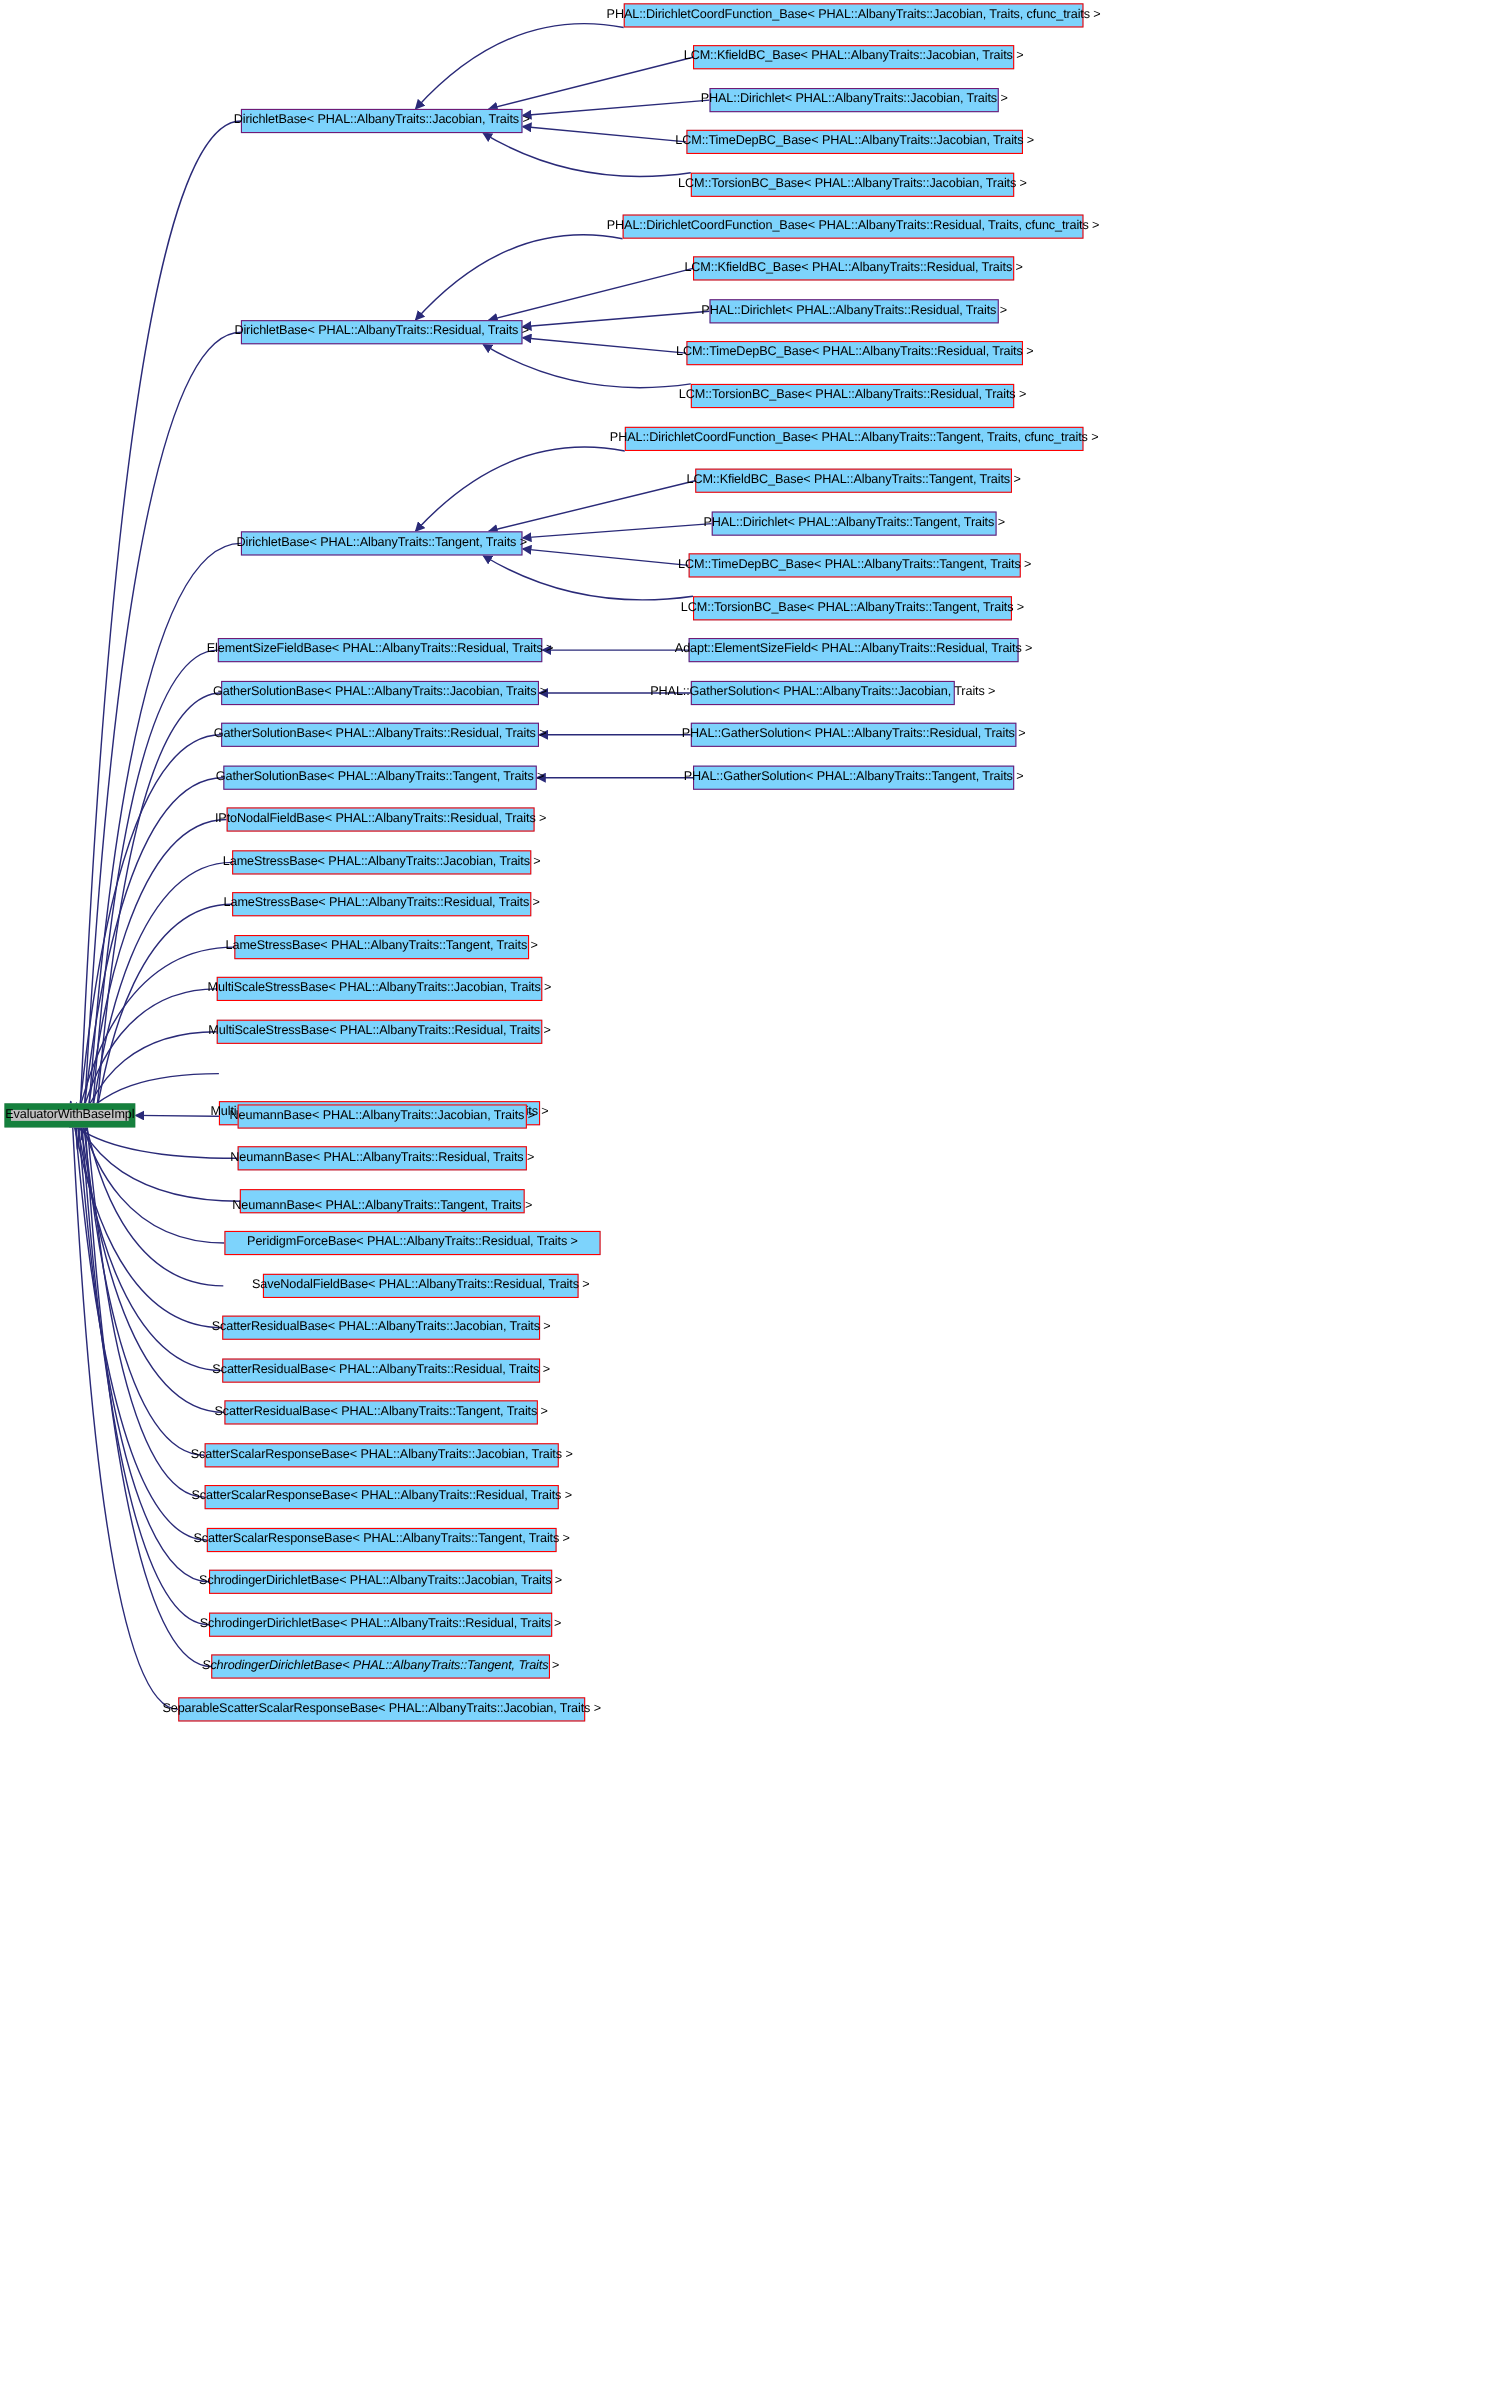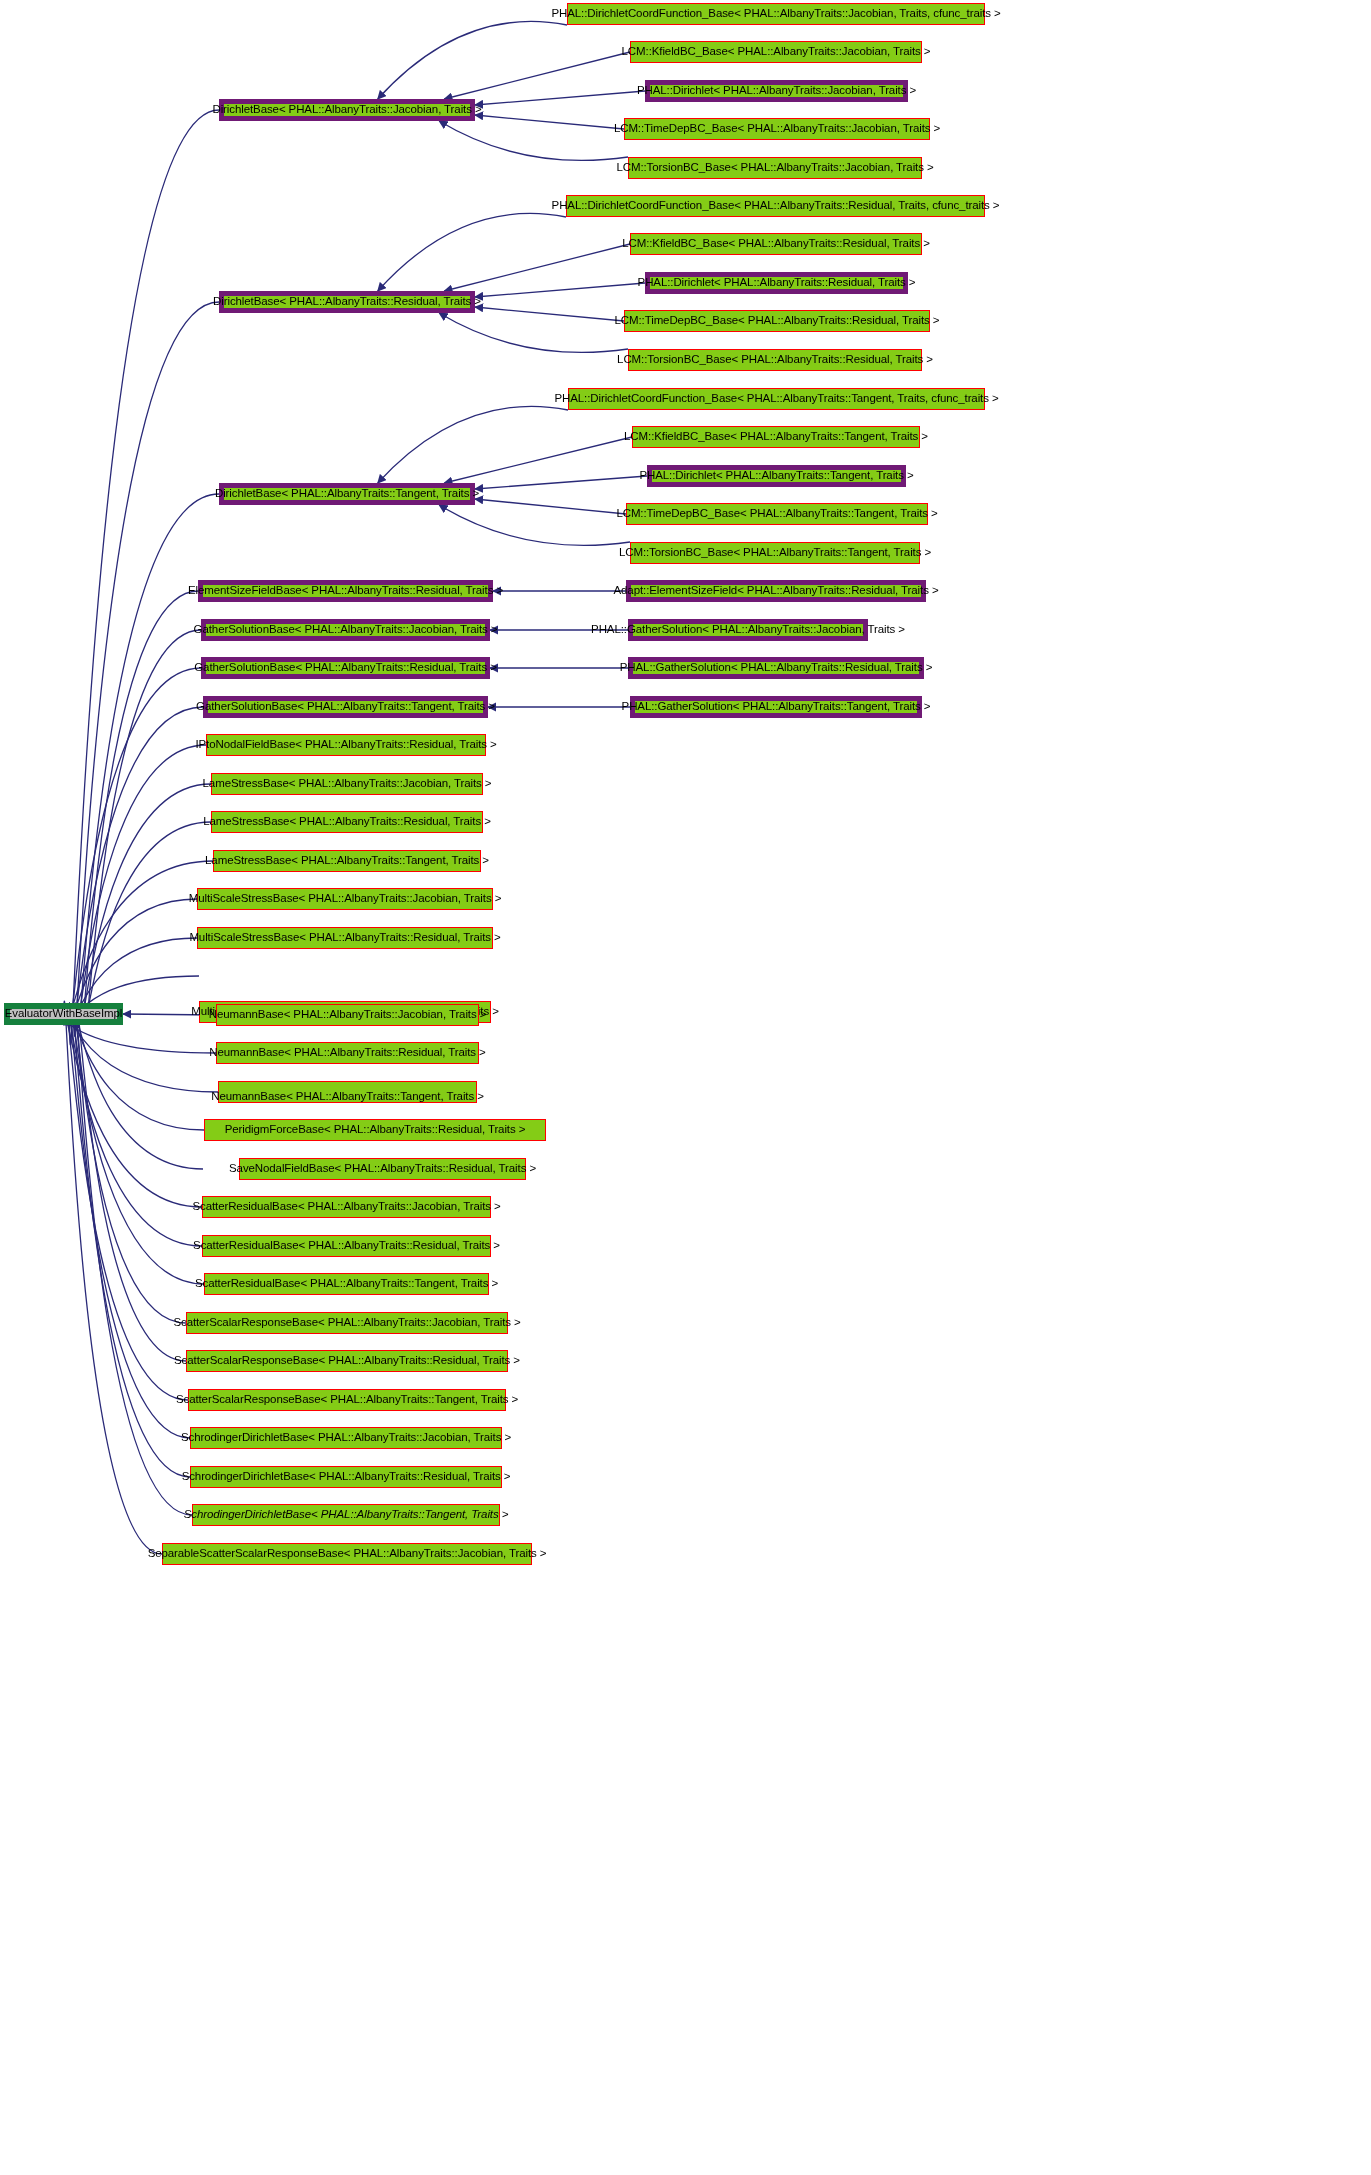--- a/index.html
+++ b/index.html
@@ -26,26 +26,26 @@
   .node {
     position: absolute;
     box-sizing: border-box;
     display: flex;
     align-items: center;
     justify-content: center;
     height: 22px;
     font-size: 11.5px;
     line-height: 1;
     color: #000000;
-    background: #84cc16;
+    background: #7dd3fc;
     white-space: nowrap;
     letter-spacing: -0.1px;
   }
   .node.black {
-    border: 5px solid #701a75;
+    border: 1px solid #701a75;
   }
   .node.red {
     border: 1px solid #ff0000;
   }
   .node.root {
     border: 6px solid #15803d;
     background: #bfbfbf;
   }
   .node-label {
     padding: 0 7px;

